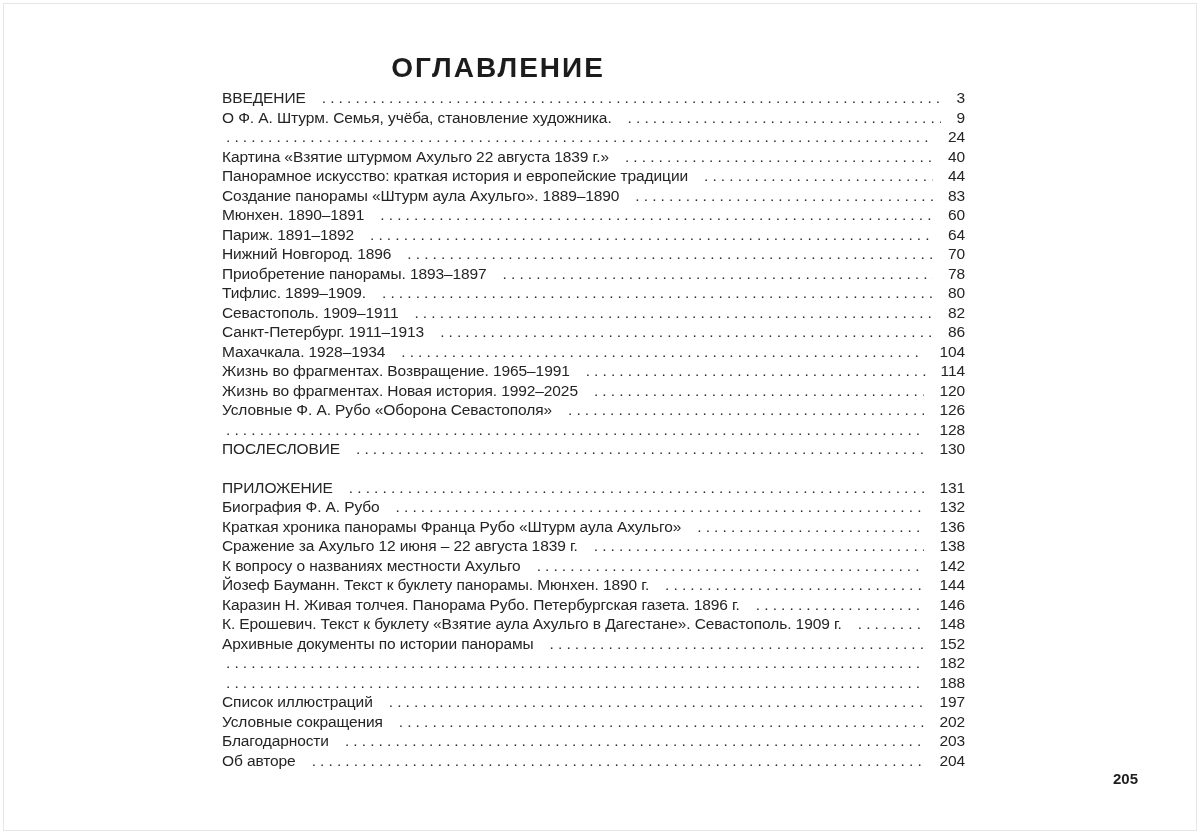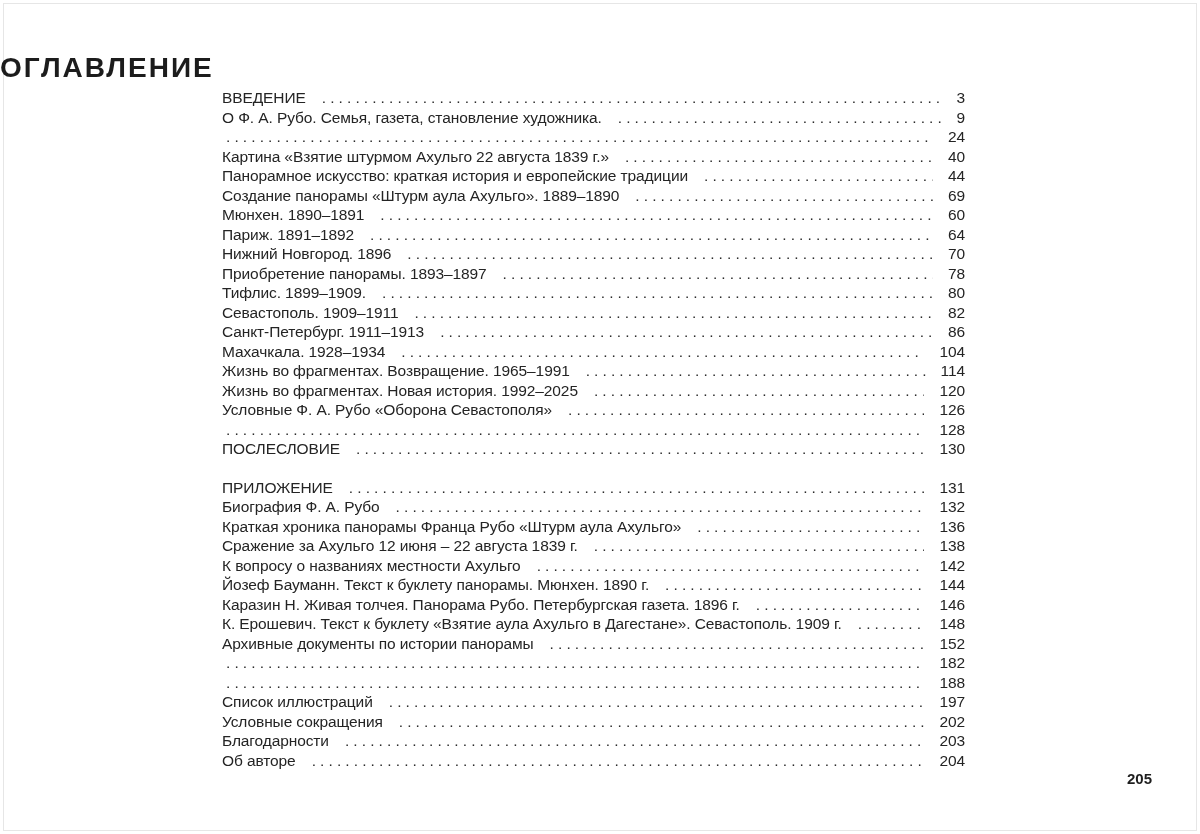--- a/index.html
+++ b/index.html
@@ -19,24 +19,26 @@
     position: absolute;
     inset: 3px;
     border: 1px solid #e6e6e6;
     pointer-events: none;
   }
   .doc-title {
     position: absolute;
     top: 52px;
     left: 0;
     width: 960px;
+    text-align: center;
     font-size: 28px;
     font-weight: 700;
     letter-spacing: 2px;
     color: #1c1c1c;
+    padding-left: 36px;
   }
   .toc-list {
     position: absolute;
     top: 88px;
     left: 222px;
     width: 743px;
   }
   .toc-row {
     display: flex;
     align-items: baseline;
@@ -54,63 +56,63 @@
     overflow: hidden;
     white-space: nowrap;
     text-align: right;
     margin: 0 3px 0 4px;
     color: #2b2b2b;
   }
   .toc-page { flex: 0 0 auto; text-align: right; }
   .folio {
     position: absolute;
     top: 770px;
-    right: 48px;
+    right: 62px;
     font-size: 15px;
     font-weight: 700;
     color: #1e1e1e;
   }
 </style>
 </head>
 <body>
 
 <div class="page">
   <div class="page-frame"></div>
 
   <h1 class="doc-title">ОГЛАВЛЕНИЕ</h1>
 
   <div class="toc-list">
       <div class="toc-row">
         <span class="toc-title">ВВЕДЕНИЕ</span>
         <span class="toc-dots">. . . . . . . . . . . . . . . . . . . . . . . . . . . . . . . . . . . . . . . . . . . . . . . . . . . . . . . . . . . . . . . . . . . . . . . . . . . . . . . . . . . . . . . . . . . . . . . . . . . . . . . . . . . . . . . . . . . . . . . . . . . . . . . . . . . . . . . . . . . . . . . . . . . . . . . . . . . . . . . . </span>
         <span class="toc-page">3</span>
       </div>
       <div class="toc-row">
-        <span class="toc-title">О Ф. А. Рубо. Семья, газета, становление художника.</span>
+        <span class="toc-title">О Ф. А. Штурм. Семья, учёба, становление художника.</span>
         <span class="toc-dots">. . . . . . . . . . . . . . . . . . . . . . . . . . . . . . . . . . . . . . . . . . . . . . . . . . . . . . . . . . . . . . . . . . . . . . . . . . . . . . . . . . . . . . . . . . . . . . . . . . . . . . . . . . . . . . . . . . . . . . . . . . . . . . . . . . . . . . . . . . . . . . . . . . . . . . . . . . . . . . . . </span>
         <span class="toc-page">9</span>
       </div>
       <div class="toc-row">
         <span class="toc-dots">. . . . . . . . . . . . . . . . . . . . . . . . . . . . . . . . . . . . . . . . . . . . . . . . . . . . . . . . . . . . . . . . . . . . . . . . . . . . . . . . . . . . . . . . . . . . . . . . . . . . . . . . . . . . . . . . . . . . . . . . . . . . . . . . . . . . . . . . . . . . . . . . . . . . . . . . . . . . . . . . </span>
         <span class="toc-page">24</span>
       </div>
       <div class="toc-row">
         <span class="toc-title">Картина «Взятие штурмом Ахульго 22 августа 1839 г.»</span>
         <span class="toc-dots">. . . . . . . . . . . . . . . . . . . . . . . . . . . . . . . . . . . . . . . . . . . . . . . . . . . . . . . . . . . . . . . . . . . . . . . . . . . . . . . . . . . . . . . . . . . . . . . . . . . . . . . . . . . . . . . . . . . . . . . . . . . . . . . . . . . . . . . . . . . . . . . . . . . . . . . . . . . . . . . . </span>
         <span class="toc-page">40</span>
       </div>
       <div class="toc-row">
         <span class="toc-title">Панорамное искусство: краткая история и европейские традиции</span>
         <span class="toc-dots">. . . . . . . . . . . . . . . . . . . . . . . . . . . . . . . . . . . . . . . . . . . . . . . . . . . . . . . . . . . . . . . . . . . . . . . . . . . . . . . . . . . . . . . . . . . . . . . . . . . . . . . . . . . . . . . . . . . . . . . . . . . . . . . . . . . . . . . . . . . . . . . . . . . . . . . . . . . . . . . . </span>
         <span class="toc-page">44</span>
       </div>
       <div class="toc-row">
         <span class="toc-title">Создание панорамы «Штурм аула Ахульго». 1889–1890</span>
         <span class="toc-dots">. . . . . . . . . . . . . . . . . . . . . . . . . . . . . . . . . . . . . . . . . . . . . . . . . . . . . . . . . . . . . . . . . . . . . . . . . . . . . . . . . . . . . . . . . . . . . . . . . . . . . . . . . . . . . . . . . . . . . . . . . . . . . . . . . . . . . . . . . . . . . . . . . . . . . . . . . . . . . . . . </span>
-        <span class="toc-page">69</span>
+        <span class="toc-page">83</span>
       </div>
       <div class="toc-row">
         <span class="toc-title">Мюнхен. 1890–1891</span>
         <span class="toc-dots">. . . . . . . . . . . . . . . . . . . . . . . . . . . . . . . . . . . . . . . . . . . . . . . . . . . . . . . . . . . . . . . . . . . . . . . . . . . . . . . . . . . . . . . . . . . . . . . . . . . . . . . . . . . . . . . . . . . . . . . . . . . . . . . . . . . . . . . . . . . . . . . . . . . . . . . . . . . . . . . . </span>
         <span class="toc-page">60</span>
       </div>
       <div class="toc-row">
         <span class="toc-title">Париж. 1891–1892</span>
         <span class="toc-dots">. . . . . . . . . . . . . . . . . . . . . . . . . . . . . . . . . . . . . . . . . . . . . . . . . . . . . . . . . . . . . . . . . . . . . . . . . . . . . . . . . . . . . . . . . . . . . . . . . . . . . . . . . . . . . . . . . . . . . . . . . . . . . . . . . . . . . . . . . . . . . . . . . . . . . . . . . . . . . . . . </span>
         <span class="toc-page">64</span>

